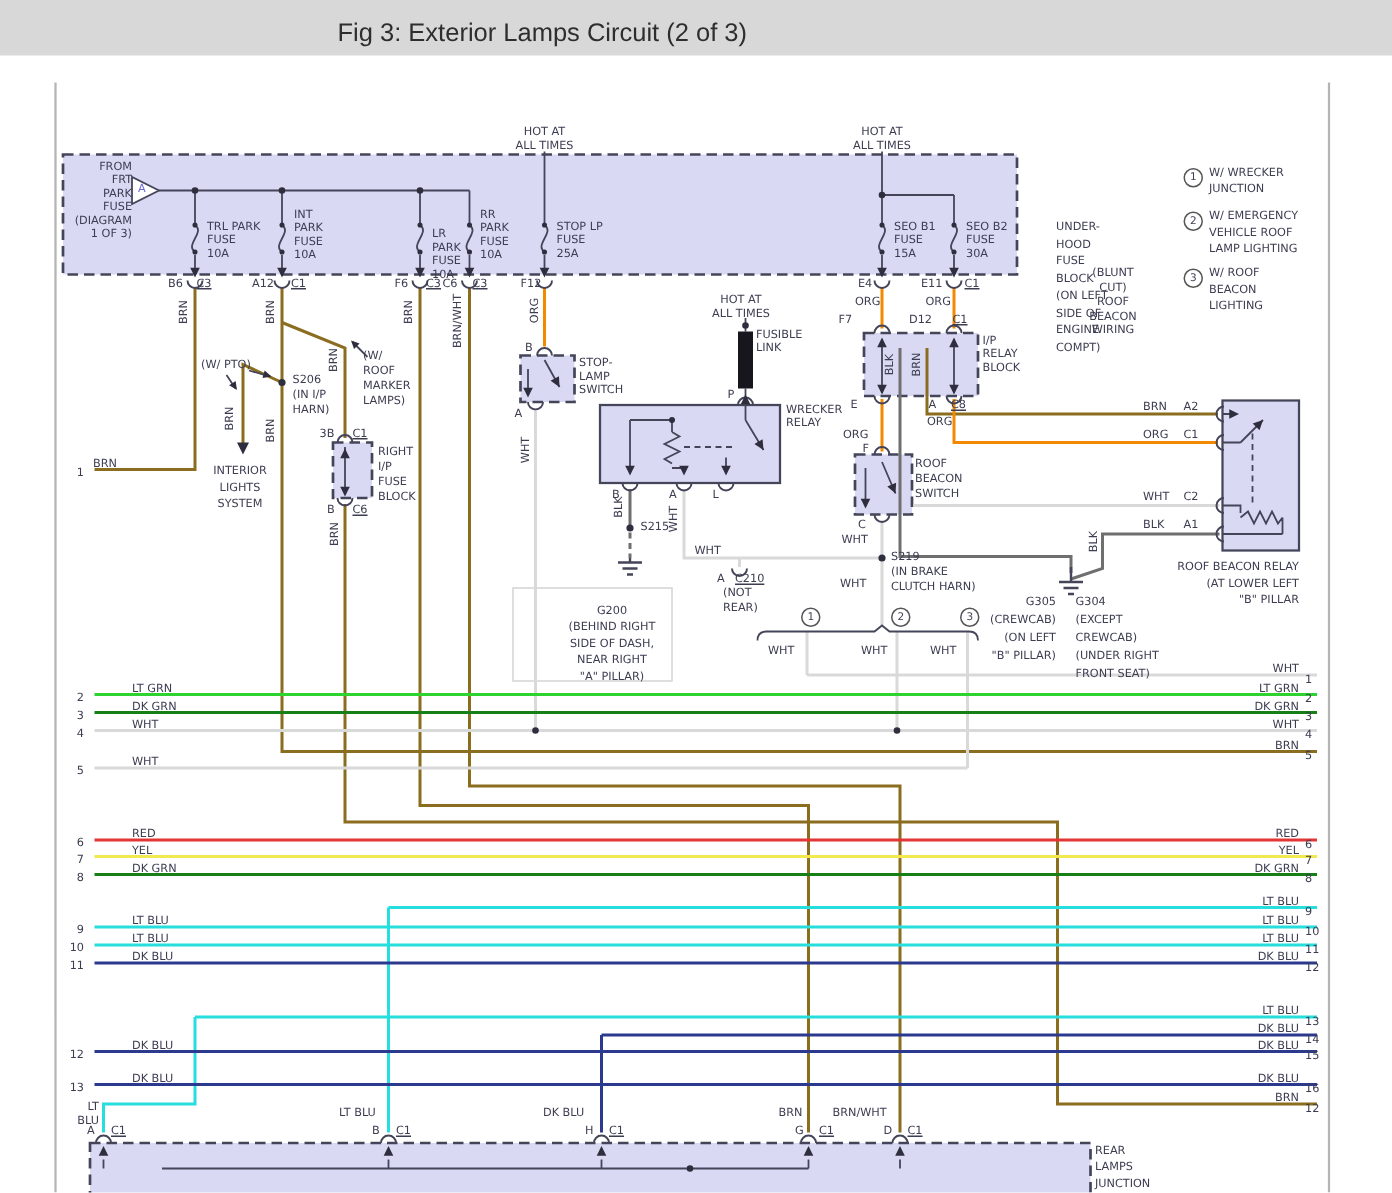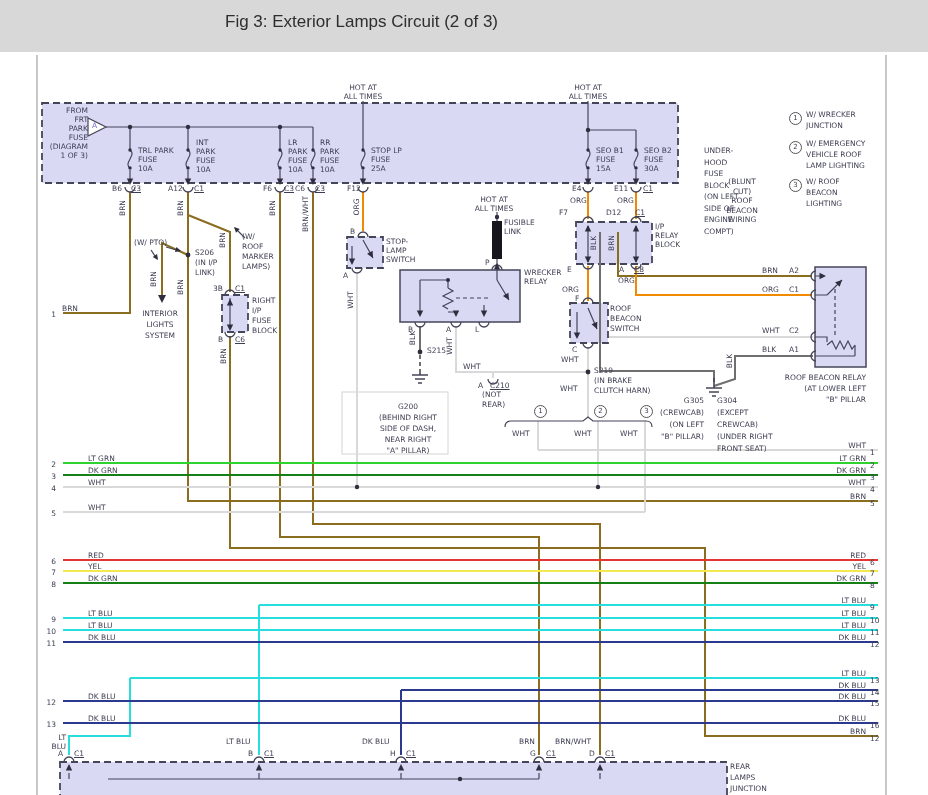--- a/index.html
+++ b/index.html
@@ -1,18 +1,18 @@
 <!DOCTYPE html>
 <html style="--brn: #8a6d1f; --org: #f28a00; --wht: #d9d9d9; --blk: #6f6f6f; --ltgrn: #2fd32f; --dkgrn: #168016; --red: #e43535; --yel: #f2e94e; --ltblu: #27dede; --dkblu: #2b3a8f; --boxfill: #d9d9f4; --boxborder: #45455a; --line: #45455a; --text: #3d3d52; --titlebar: #d8d8d8;"><head>
 <meta charset="utf-8">
 <style>
   html,body{margin:0;padding:0}
   body{width:928px;height:795px;position:relative;background:#fff;overflow:hidden;
        font-family:"DejaVu Sans",sans-serif;}
-  #titlebar{position:absolute;left:0;top:0;width:928px;height:52px;text-align:center;}
+  #titlebar{position:absolute;left:0;top:0;width:928px;height:37px;text-align:center;}
   #title{position:absolute;left:225px;top:12px;font-size:17px;color:#2e2e2e;
          font-family:"Liberation Sans",sans-serif;}
   #stage{position:absolute;left:0;top:0;width:928px;height:795px;}
   svg{position:absolute;left:0;top:0;pointer-events:none}
   .lbl{position:absolute;font-size:7.5px;line-height:9px;color:var(--text);
        white-space:pre-line;}
   .ta-r{text-align:right}.ta-c{text-align:center}
   .u{text-decoration:underline}
   .rot{transform:translate(-50%,-50%) rotate(-90deg);white-space:nowrap}
   .circ{position:absolute;width:11px;height:11px;border:1px solid #555;border-radius:50%;
@@ -213,21 +213,21 @@
 (DIAGRAM
 1 OF 3)</span>
 <span class="lbl" style="left:92px;top:121px;color:#6a6ad8">A</span>
 <span class="lbl" style="left:138px;top:146px">TRL PARK
 FUSE
 10A</span>
 <span class="lbl" style="left:196px;top:138px">INT
 PARK
 FUSE
 10A</span>
-<span class="lbl" style="left:288px;top:138px">LR
+<span class="lbl" style="left:288px;top:151px">LR
 PARK
 FUSE
 10A</span>
 <span class="lbl" style="left:320px;top:138px">RR
 PARK
 FUSE
 10A</span>
 <span class="lbl" style="left:371px;top:146px">STOP LP
 FUSE
 25A</span>
@@ -311,21 +311,21 @@
 <span class="lbl u" style="left:235px;top:284px">C1</span>
 <span class="lbl" style="left:218px;top:335px">B</span>
 <span class="lbl u" style="left:235px;top:335px">C6</span>
 
 <span class="lbl" style="left:730px;top:761px;line-height:11px">REAR
 LAMPS
 JUNCTION</span>
 
 <span class="lbl" style="left:195px;top:248px;line-height:10px">S206
 (IN I/P
-LINK)</span>
+HARN)</span>
 <span class="lbl" style="left:427px;top:346px">S215</span>
 <span class="lbl" style="left:594px;top:366px;line-height:10px">S219
 (IN BRAKE
 CLUTCH HARN)</span>
 
 <span class="lbl ta-c" style="left:366px;top:401px;width:84px;line-height:11px">G200
 (BEHIND RIGHT
 SIDE OF DASH,
 NEAR RIGHT
 "A" PILLAR)</span>

